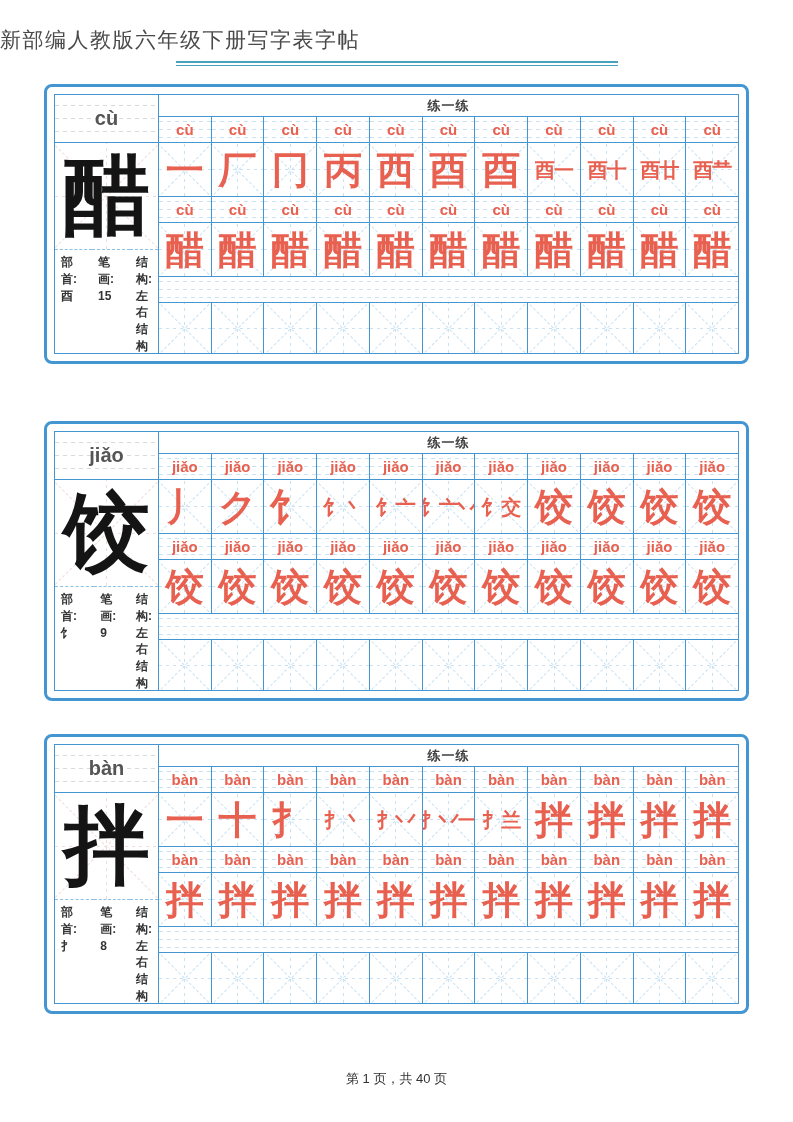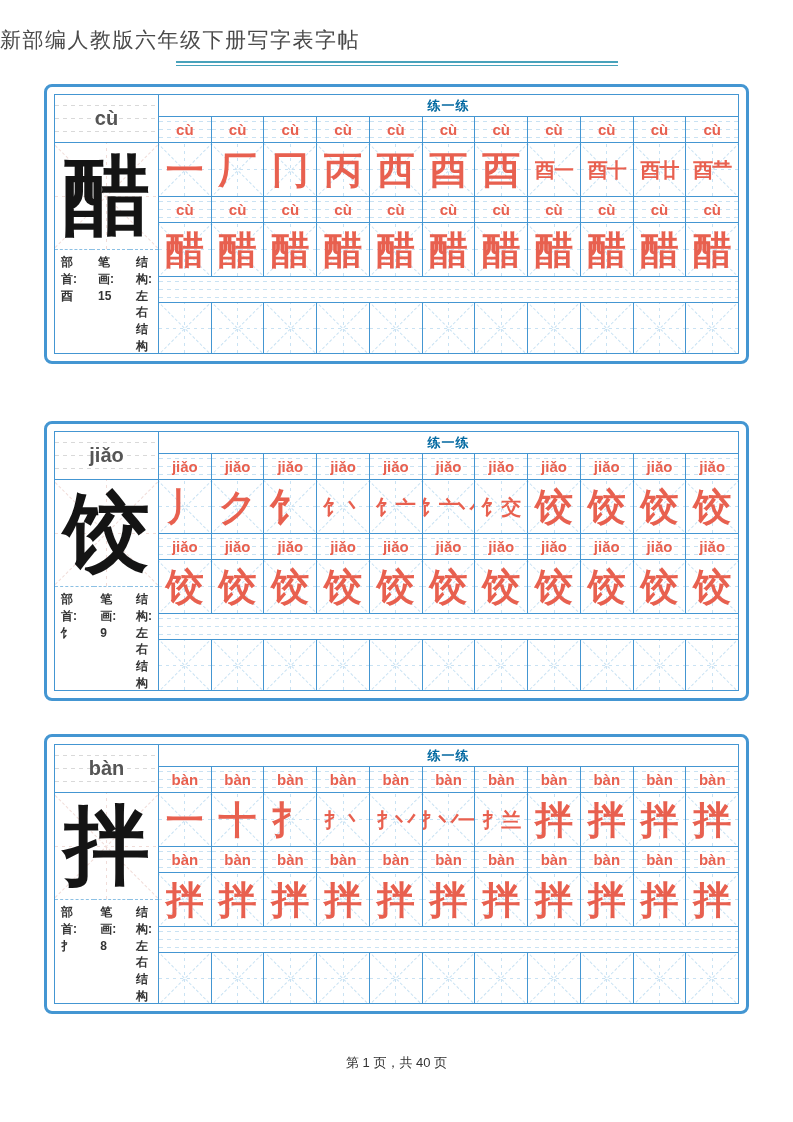--- a/index.html
+++ b/index.html
@@ -50,21 +50,21 @@
     color:#141414;position:relative;z-index:1;
   }
   .info{flex:1;display:flex;flex-direction:row;font-size:12px;color:#333}
   .info-row{border-top:1px dashed var(--dash);padding:4px 6px 2px;line-height:1.4}
   .info-row:last-child{flex:1}
   .lbl{color:#333}
   
   .grid{flex:1;display:flex;flex-direction:column}
   .g-header{
     height:22px;flex:0 0 22px;border-bottom:1px solid var(--blue);
-    text-align:center;line-height:21px;font-size:13px;color:#0369a1;letter-spacing:1px;
+    text-align:center;line-height:21px;font-size:13px;color:#404040;letter-spacing:1px;
   }
   .g-row{display:flex;border-bottom:1px solid var(--blue)}
   .g-row:last-child{border-bottom:none;flex:1}
   .g-py{height:26px;flex:0 0 26px}
   .g-ch{height:54px;flex:0 0 54px}
   .cell{flex:1;position:relative;display:flex;align-items:center;justify-content:center;overflow:hidden}
   .cell + .cell{border-left:1px solid var(--blue)}
   .py-cell,.g-empty{
     background:
       repeating-linear-gradient(90deg,var(--guide) 0 4px,transparent 4px 8px) 0 4px/100% 1px no-repeat,
@@ -84,21 +84,21 @@
     border-top:1px dashed var(--g);z-index:0;
   }
   .mi::before{transform:rotate(45deg)}
   .mi::after{transform:rotate(-45deg)}
   .mi-pink{--g:var(--pink)}
   .ch-txt{
     font-family:"Liberation Serif", serif;font-size:38px;line-height:1;
     color:var(--red);position:relative;z-index:1;white-space:nowrap;
   }
   .ch-txt.multi{font-size:20px;letter-spacing:-1px}
-  .footer{margin-top:40px;text-align:center;font-size:13px;color:#333}
+  .footer{margin-top:56px;text-align:center;font-size:13px;color:#333}
 </style>
 </head>
 <body>
 
 <h1 class="title">新部编人教版六年级下册写字表字帖</h1>
 <div class="underline"></div>
 
 <div id="blocks">
   <section class="block">
     <div class="block-inner">

